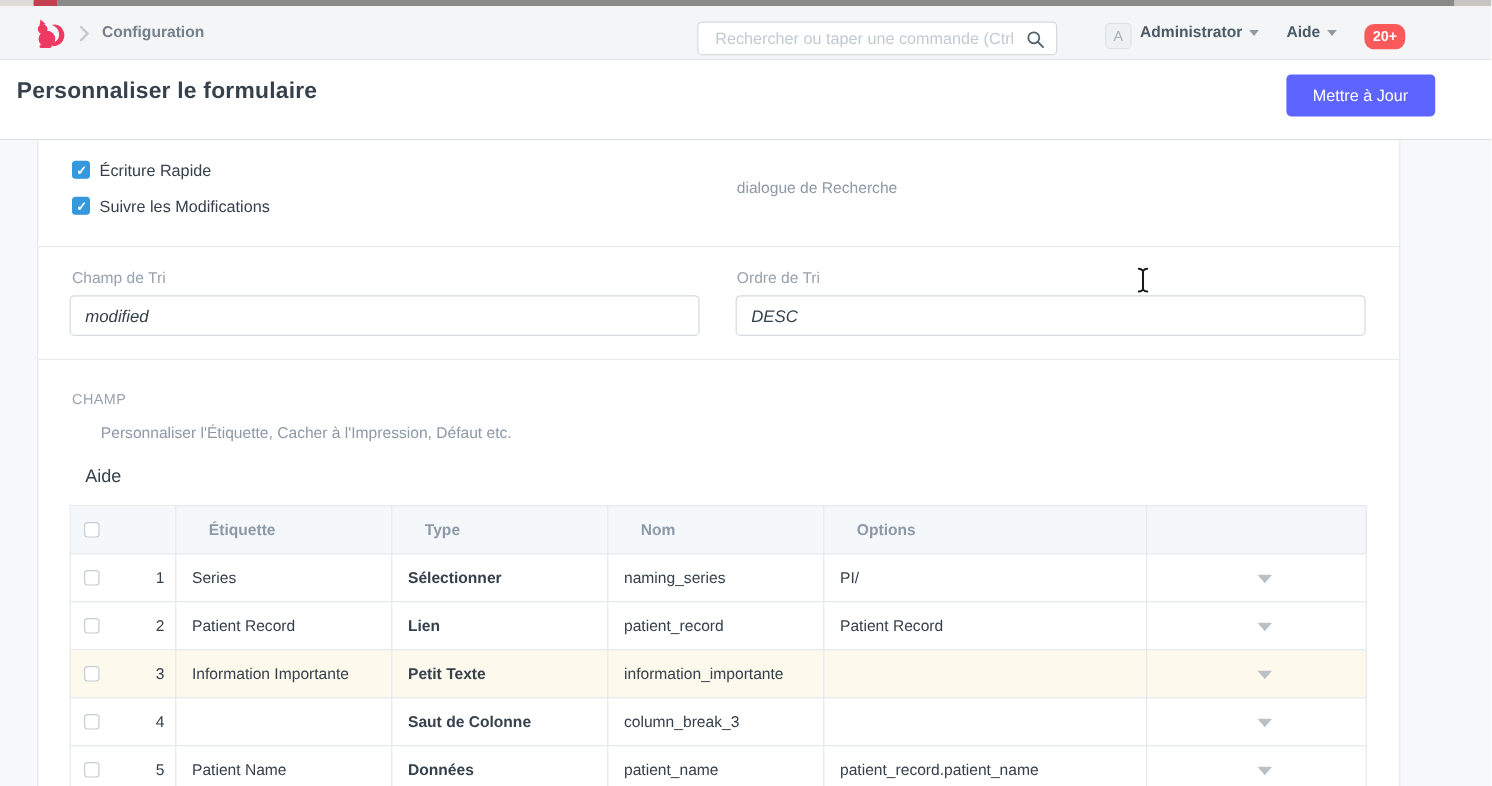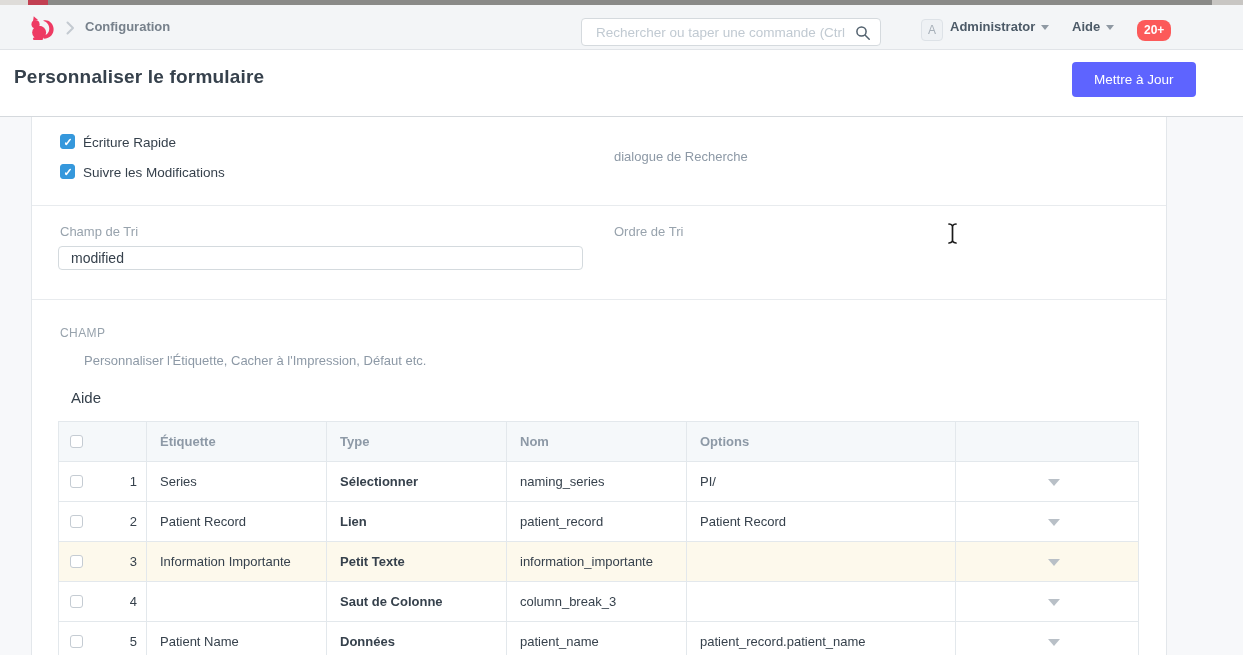--- a/index.html
+++ b/index.html
@@ -44,31 +44,31 @@
   .cb-row{position:absolute;left:28px;height:16px;}
   .cb-row.r1{top:17px;} .cb-row.r2{top:47px;}
   .cb-box{position:absolute;left:0;top:0;width:15px;height:15px;border-radius:3px;border:1px solid #c5ccd3;background:#fff;}
   .cb-box.checked{background:var(--checkbox);border-color:var(--checkbox);}
   .cb-box.checked::after{content:"✓";position:absolute;left:2.5px;top:1px;color:#fff;font-size:11px;font-weight:700;}
   .cb-label{position:absolute;left:23px;top:1px;font-size:13.5px;color:var(--dark);white-space:nowrap;}
   .divider{position:absolute;left:0;width:100%;height:1px;background:#e8ebee;}
   .d1{top:88px;} .d2{top:182px;}
   .field-label{position:absolute;top:107px;font-size:13px;color:#98a3ad;}
   .fl1{left:28px;} .fl2{left:582px;}
-  .field-input{position:absolute;top:129px;height:24px;width:525px;border:1px solid #d4dade;border-radius:4px;background:#fff;font-family:"Liberation Sans",sans-serif;font-size:14px;color:var(--dark);padding:0 12px;outline:none;}
+  .field-input{position:absolute;top:129px;height:34px;width:525px;border:1px solid #d4dade;border-radius:4px;background:#fff;font-family:"Liberation Sans",sans-serif;font-size:14px;color:var(--dark);padding:0 12px;outline:none;font-style:italic;}
   .fi1{left:26px;} .fi2{left:581px;}
   .sec-heading{position:absolute;left:28px;top:209px;font-size:12px;color:#98a3ad;letter-spacing:.4px;}
   .sec-desc{position:absolute;left:28px;top:236px;font-size:13px;color:var(--muted);margin-left:24px;}
   .grid-label{position:absolute;left:39px;top:272px;font-size:15px;font-weight:500;color:var(--dark);}
 
   
   .grid-wrap{position:absolute;left:26px;top:304px;width:1080px;}
   table.grid{border-collapse:collapse;table-layout:fixed;width:1080px;}
   table.grid th,table.grid td{border:1px solid #e3e8ec;height:40px;font-size:13px;overflow:hidden;white-space:nowrap;}
-  table.grid th{background:#f5f8fa;font-weight:700;color:#8d99a6;text-align:left;padding-left:13px;}
+  table.grid th{background:#f5f8fa;font-weight:700;color:#8d99a6;text-align:left;padding-left:27px;}
   table.grid td{color:var(--dark);padding-left:13px;}
   td.c-idx,th.h-sel{position:relative;padding-left:0;}
   .gcb{position:absolute;left:11px;top:13px;width:13px;height:13px;border:1px solid #c5ccd3;border-radius:3px;background:#fff;cursor:pointer;}
   td.c-idx{text-align:right;padding-right:9px;}
   td.c-type{font-weight:700;}
   td.c-act{text-align:center;padding-left:0;}
   .grid-caret{display:inline-block;width:0;height:0;border-left:6px solid transparent;border-right:6px solid transparent;border-top:7px solid #b9c0c7;cursor:pointer;}
   tr.hl td{background:var(--row-hl);}
 
   
@@ -131,20 +131,21 @@
       <div class="cb-row r2">
         <span class="cb-box checked"></span>
         <span class="cb-label">Suivre les Modifications</span>
       </div>
 
       <div class="divider d1"></div>
 
       <div class="field-label fl1">Champ de Tri</div>
       <div class="field-label fl2">Ordre de Tri</div>
       <input class="field-input fi1" value="modified" style="">
+      <input class="field-input fi2" value="DESC" style="">
 
       <div class="divider d2"></div>
 
       <div class="sec-heading">CHAMP</div>
       <div class="sec-desc">Personnaliser l'Étiquette, Cacher à l'Impression, Défaut etc.</div>
       <div class="grid-label">Aide</div>
 
       <div class="grid-wrap">
         <table class="grid">
           <colgroup>

